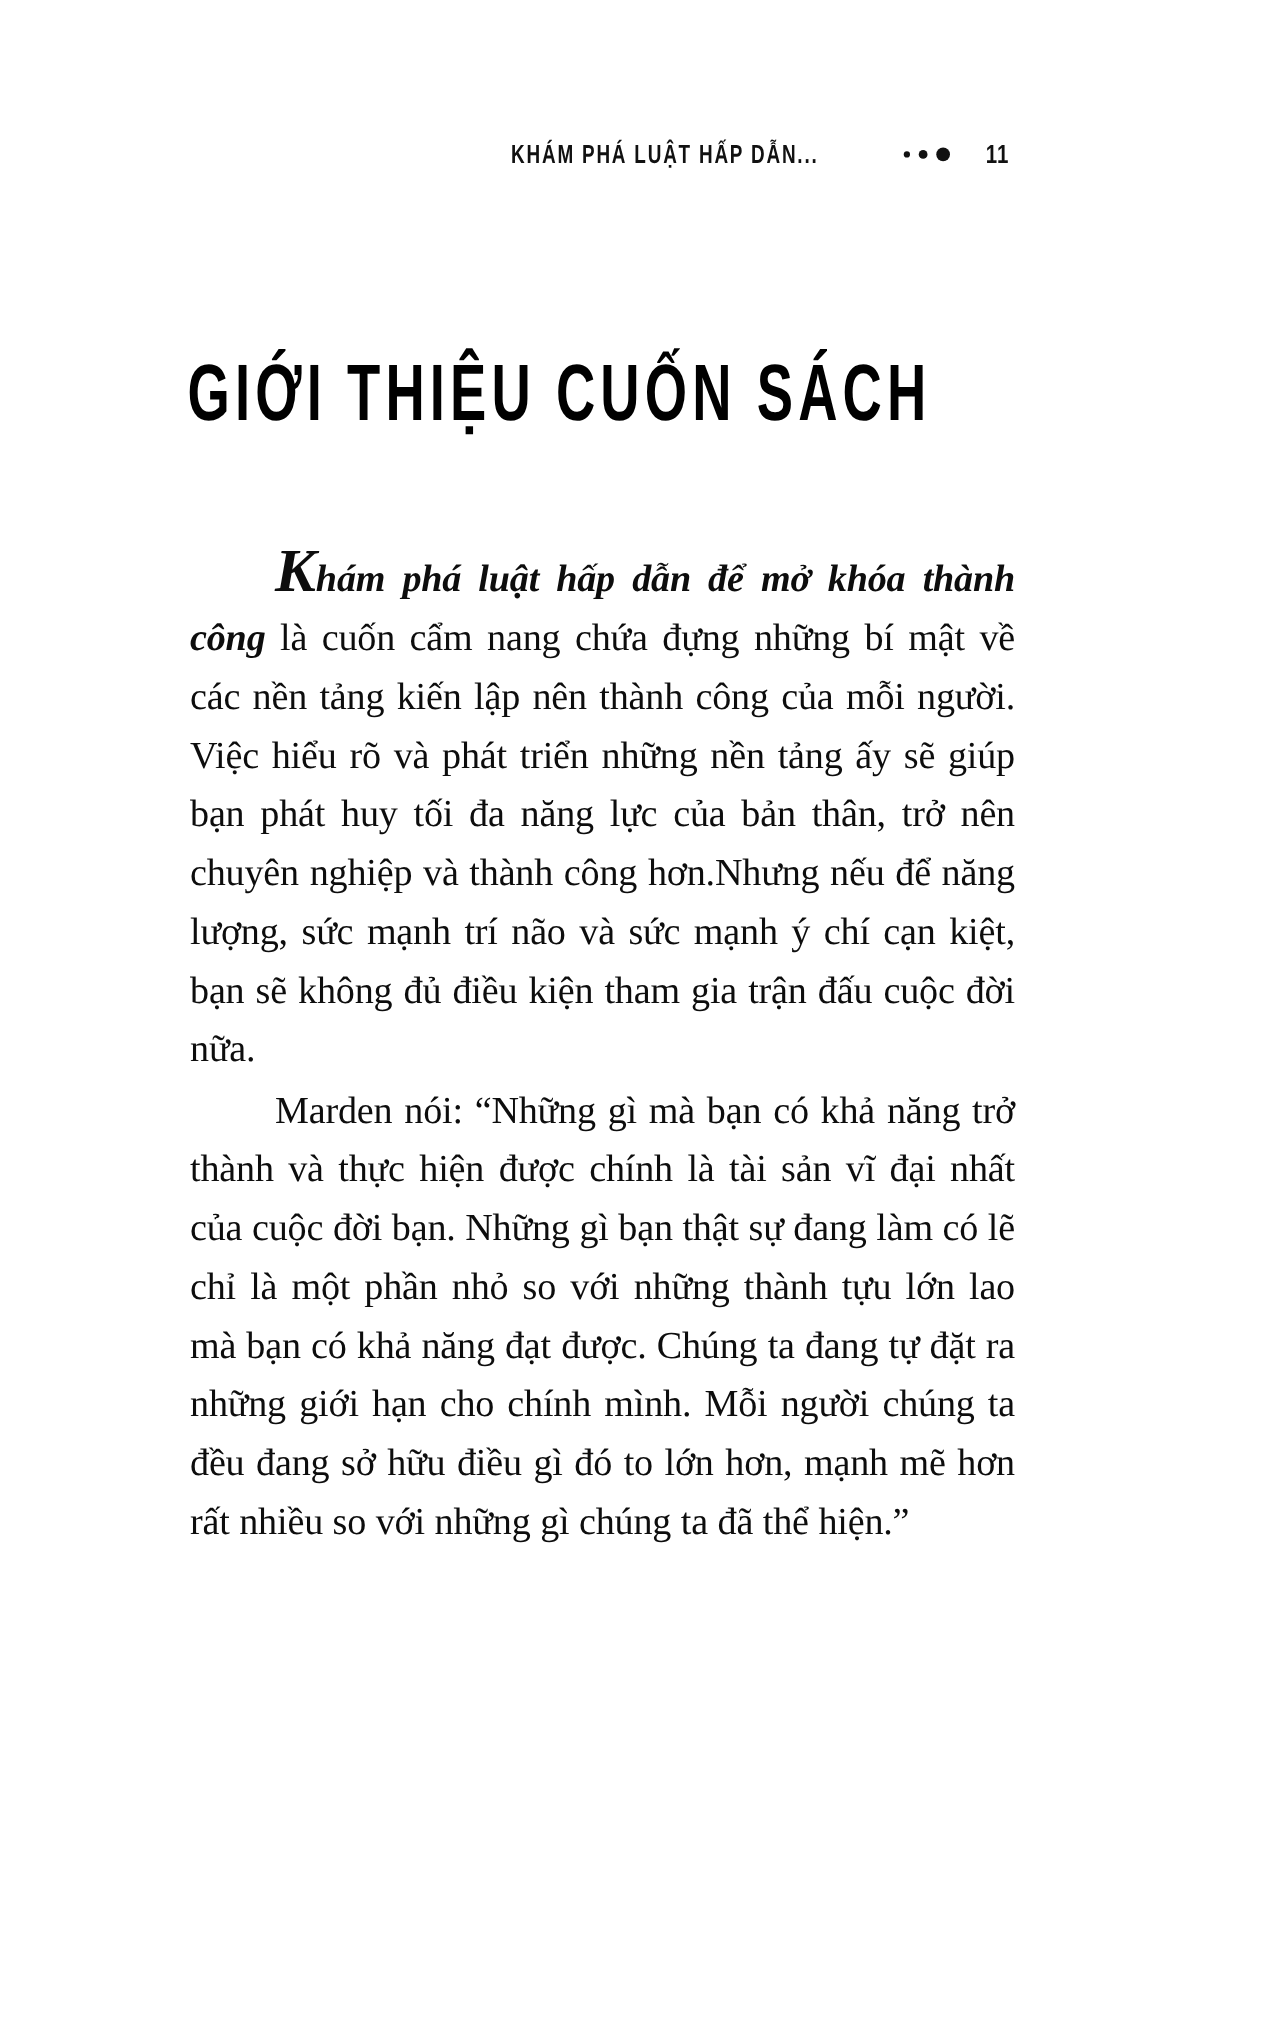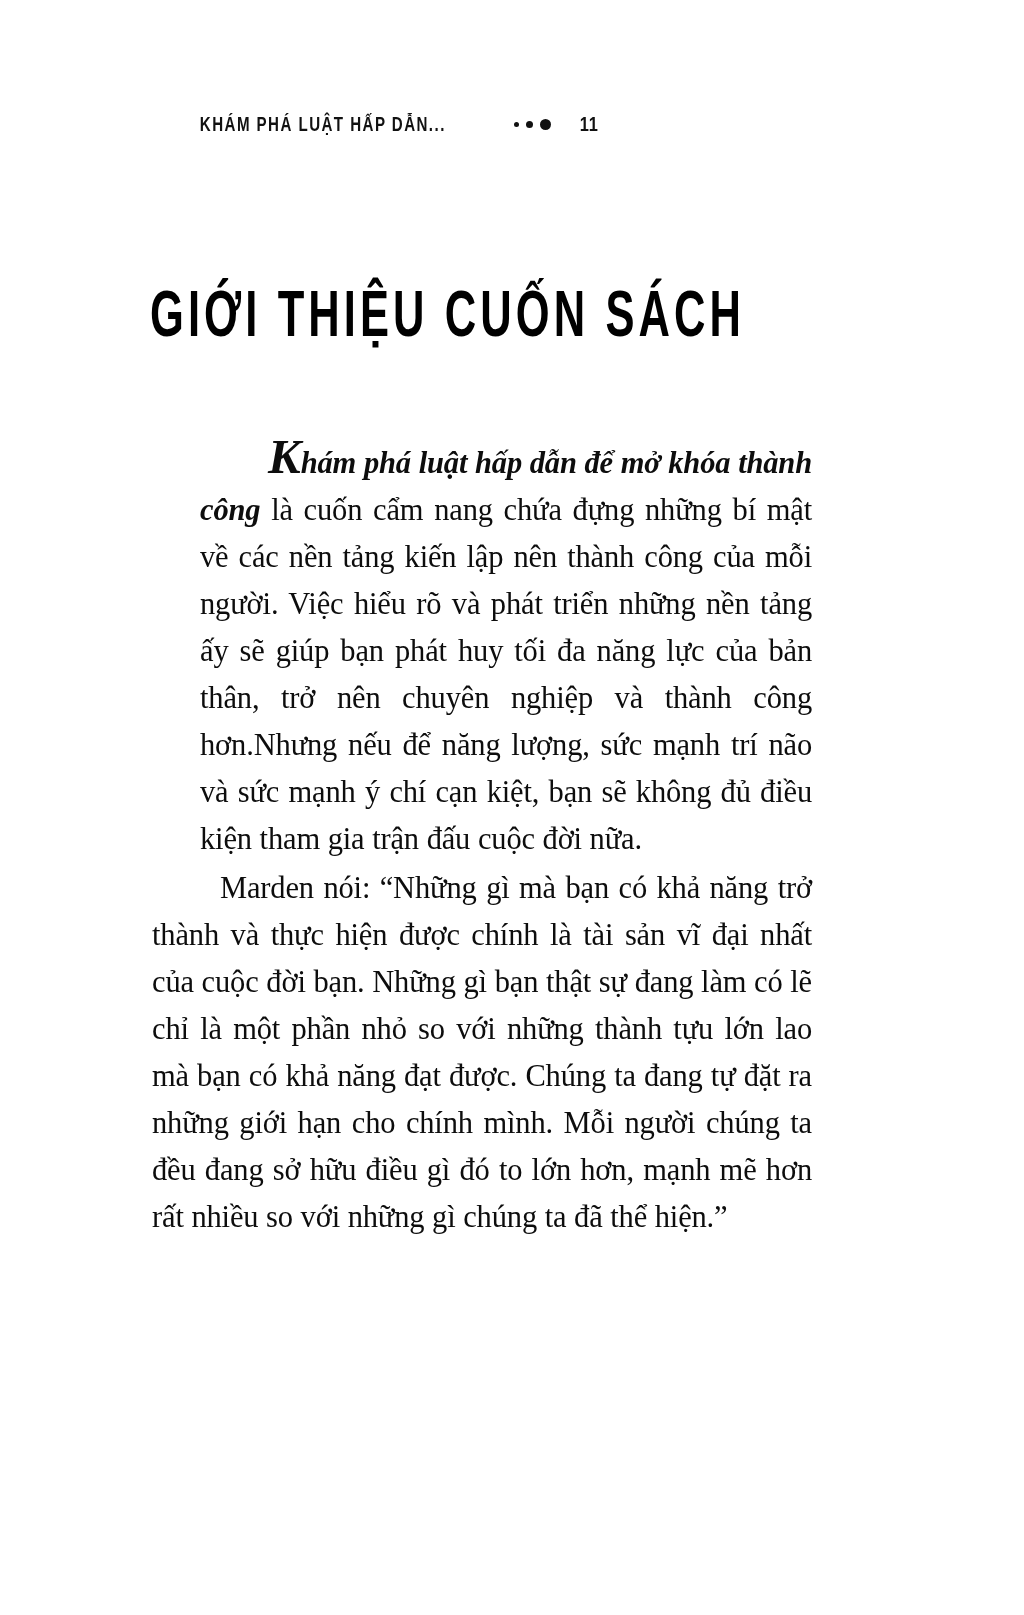--- a/index.html
+++ b/index.html
@@ -22,21 +22,21 @@
   }
 
   
   .running-header {
     position: absolute;
     top: 112px;
     left: 152px;
     right: 214px;
     display: flex;
     align-items: baseline;
-    justify-content: flex-start;
+    justify-content: flex-end;
     gap: 0;
     height: 34px;
   }
 
   .header-title {
     font-family: "Liberation Sans Narrow", "Liberation Sans", sans-serif;
     font-weight: 700;
     font-size: 21px;
     letter-spacing: 2.0px;
     transform: scaleX(0.72);
@@ -108,21 +108,20 @@
     text-indent: 68px;
     hyphens: none;
   }
 
   p.para + p.para {
     margin-top: 2px;
   }
 
   p.para-first {
     text-indent: 68px;
-    margin-left: 48px;
   }
 
   .booktitle {
     font-weight: 700;
     font-style: italic;
   }
 
   .dropcap {
     font-weight: 700;
     font-style: italic;

